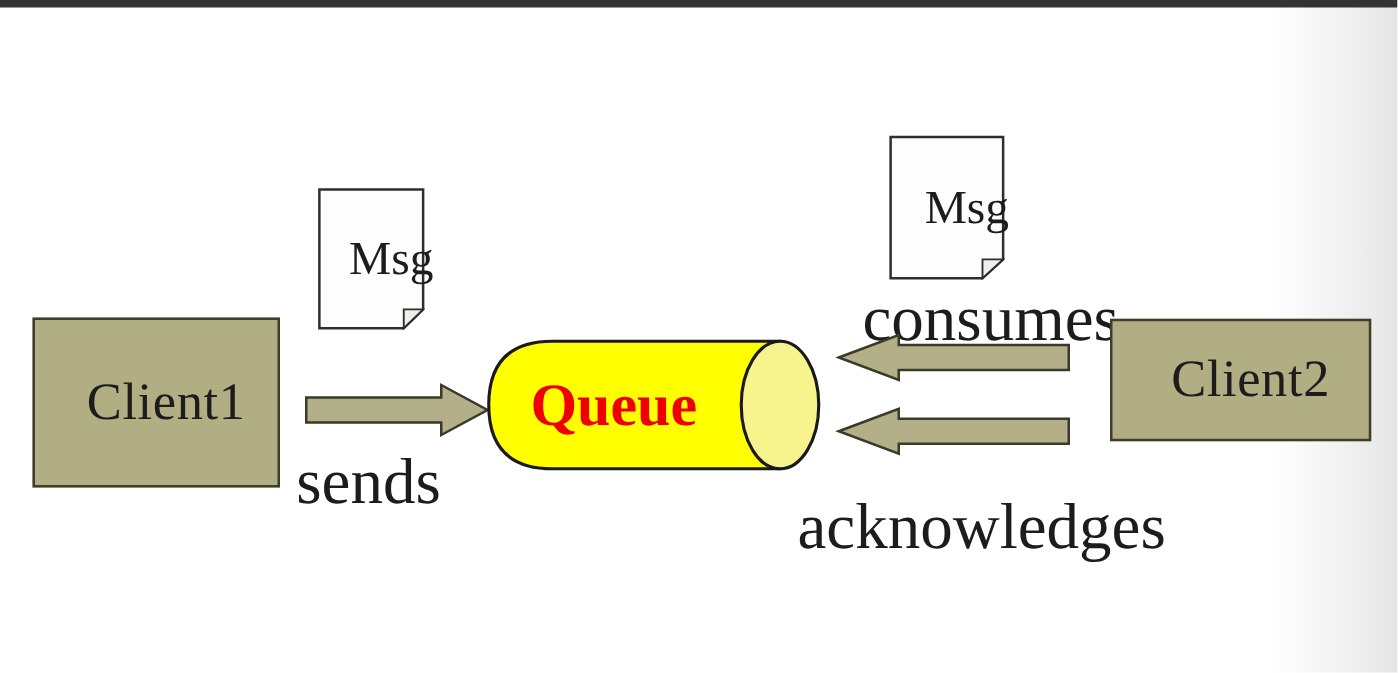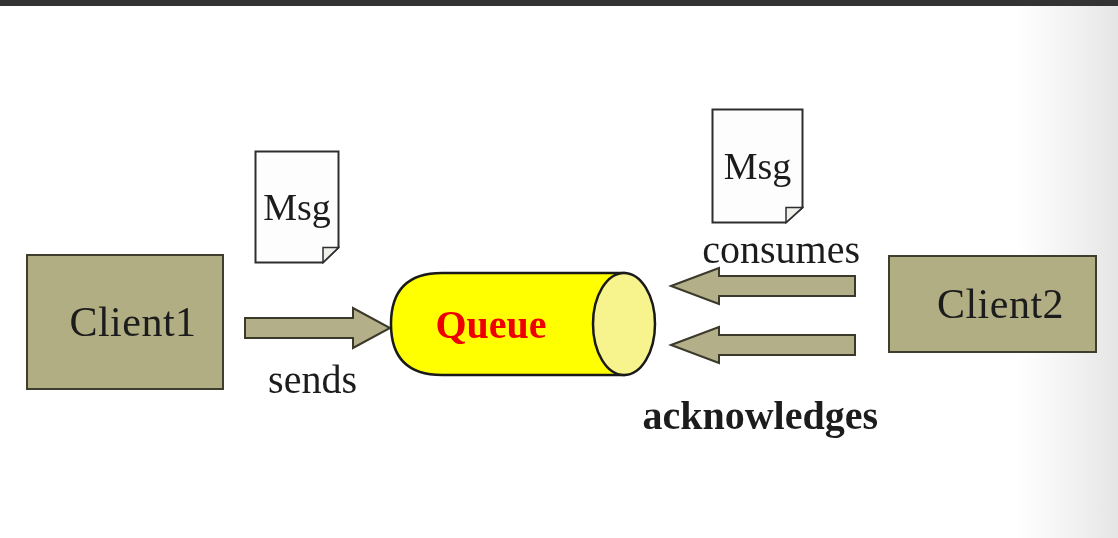--- a/index.html
+++ b/index.html
@@ -33,21 +33,21 @@
     font-size: 42px;
     color: var(--c-text, #1c1c1c);
     letter-spacing: 0.5px;
     margin-left: 16px;
   }
   #client1 { left: 26px; top: 254px; width: 198px; height: 136px; }
   #client2 { left: 888px; top: 255px; width: 209px; height: 98px; }
 
   .doc {
     position: absolute;
-    display: flex; align-items: center; justify-content: center;
+    display: flex; align-items: center; justify-content: center; padding-left: 16px;
   }
   .doc svg { position: absolute; left: 0; top: 0; }
   .doc-outline { fill: var(--c-doc_fill, #fdfdfd); stroke: var(--c-doc_border, #2e2e2e); stroke-width: 2; }
   .doc-fold { fill: #efefec; stroke: var(--c-doc_border, #2e2e2e); stroke-width: 1.5; }
   .doc-label {
     position: relative;
     font-size: 38px;
     color: var(--c-text, #1c1c1c);
   }
   #msg-left  { left: 254px; top: 150px; width: 86px; height: 114px; }
@@ -59,39 +59,39 @@
     stroke: var(--c-arrow_border, #3a392a);
     stroke-width: 2;
     stroke-linejoin: miter;
   }
   #arrow-sends        { left: 243px; top: 305px; }
   #arrow-consumes     { left: 668px; top: 266px; }
   #arrow-acknowledges { left: 668px; top: 325px; }
 
   .edge-label {
     position: absolute;
-    font-size: 40px;
+    font-size: 52px;
     color: var(--c-text, #1c1c1c);
-    text-align: right;
+    text-align: left;
     white-space: nowrap;
   }
   #label-sends        { left: 237px; top: 341px; width: 120px; margin-top: 15px; }
   #label-consumes     { left: 690px; top: 226px; width: 170px; }
-  #label-acknowledges { left: 638px; top: 392px; width: 240px; font-weight: bold; }
+  #label-acknowledges { left: 638px; top: 392px; width: 240px; }
 
   .queue-group { position: absolute; left: 388px; top: 271px; width: 270px; height: 106px; }
   .queue-group svg { position: absolute; left: 0; top: 0; }
   .cyl-body { fill: var(--c-cylinder_body, #ffff00); stroke: var(--c-cylinder_border, #1a1a1a); stroke-width: 2.5; }
   .cyl-end  { fill: var(--c-cylinder_end, #f7f48e); stroke: var(--c-cylinder_border, #1a1a1a); stroke-width: 2.5; }
   .queue-label {
     position: absolute;
     left: 8px; top: 30px; width: 190px; height: 48px;
     line-height: 48px;
     text-align: center;
-    font-size: 40px; font-weight: bold;
+    font-size: 48px; font-weight: bold;
     color: var(--c-queue_text, #ee0000);
   }
 </style>
 </head>
 <body>
 
 <div class="stage">
 
   <div class="top-bar"></div>
 

